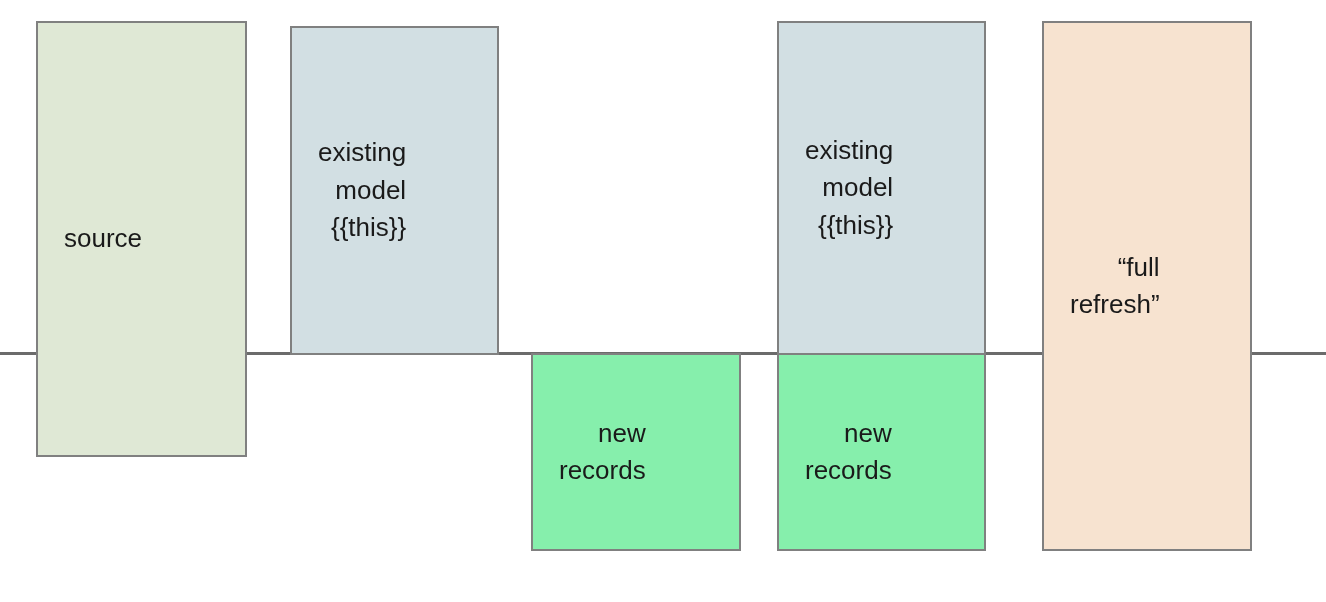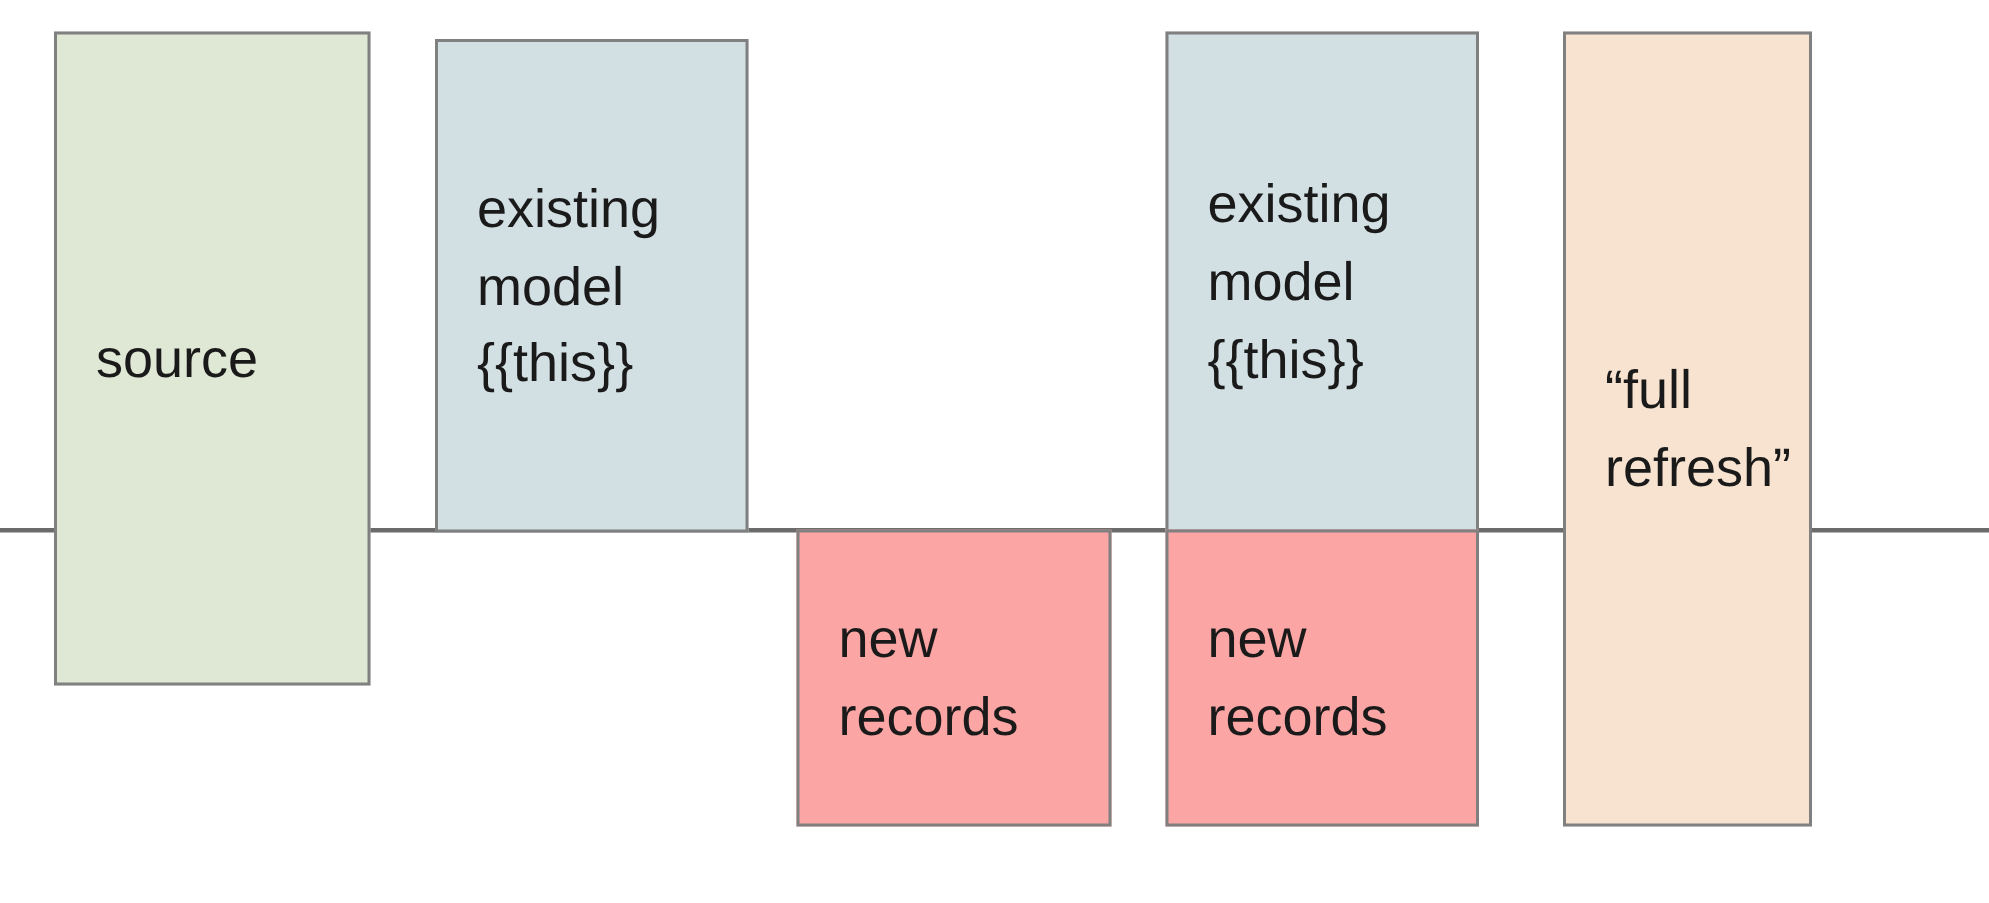--- a/index.html
+++ b/index.html
@@ -26,30 +26,30 @@
     position: absolute;
     box-sizing: border-box;
     border: 2px solid #808080;
     display: flex;
     align-items: center;
     justify-content: flex-start;
     padding-left: 26px;
     padding-right: 10px;
   }
   .box-label {
-    font-size: 36px;
+    font-size: 26px;
     line-height: 1.44;
     color: #1a1a1a;
     font-family: "Liberation Sans", sans-serif;
     white-space: pre-line;
-    text-align: left;
+    text-align: right;
   }
   .box.source    { background: #dfe8d5; }
   .box.model     { background: #d2dfe3; }
-  .box.newrec    { background: #fca5a5; }
+  .box.newrec    { background: #86efac; }
   .box.refresh   { background: #f7e3d0; }
 </style>
 </head>
 <body>
 
 <div id="canvas">
 
   <div class="axis-line" style="left:0px; top:352px; width:1326px;"></div>
 
   <div class="box source" style="left:36px; top:21px; width:211px; height:436px;">
@@ -71,18 +71,18 @@
     <span class="box-label">existing
 model
 {{this}}</span>
   </div>
 
   <div class="box newrec" style="left:777px; top:353px; width:209px; height:198px;">
     <span class="box-label">new
 records</span>
   </div>
 
-  <div class="box refresh" style="left:1042px; top:21px; width:166px; height:530px;">
+  <div class="box refresh" style="left:1042px; top:21px; width:210px; height:530px;">
     <span class="box-label">“full
 refresh”</span>
   </div>
 
 </div>
 
 </body></html>

